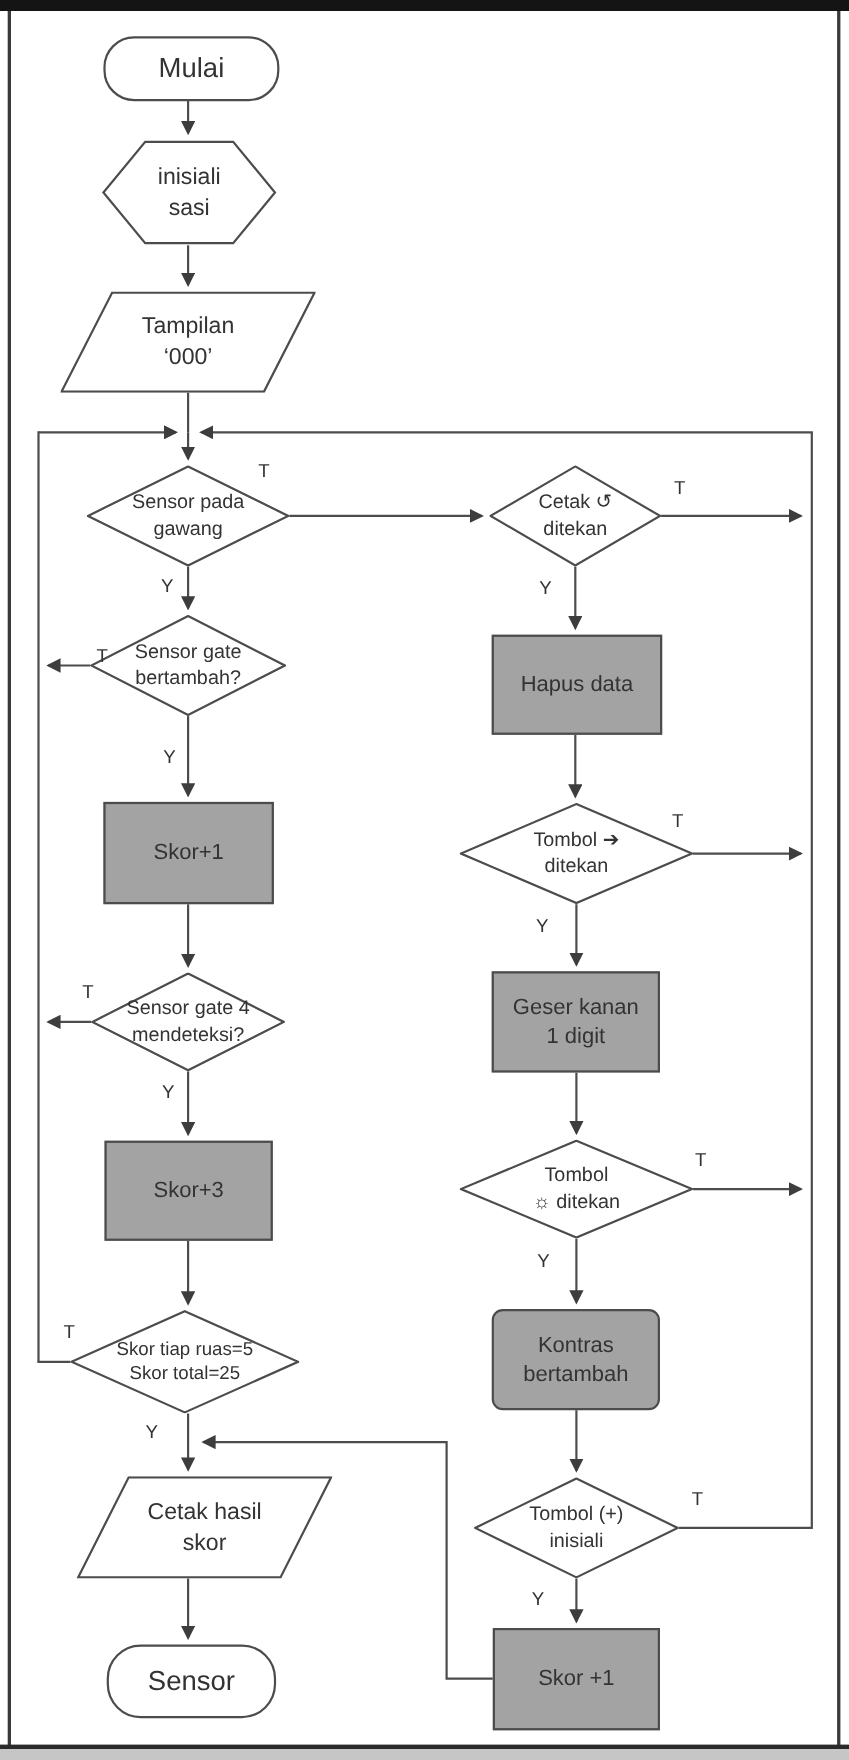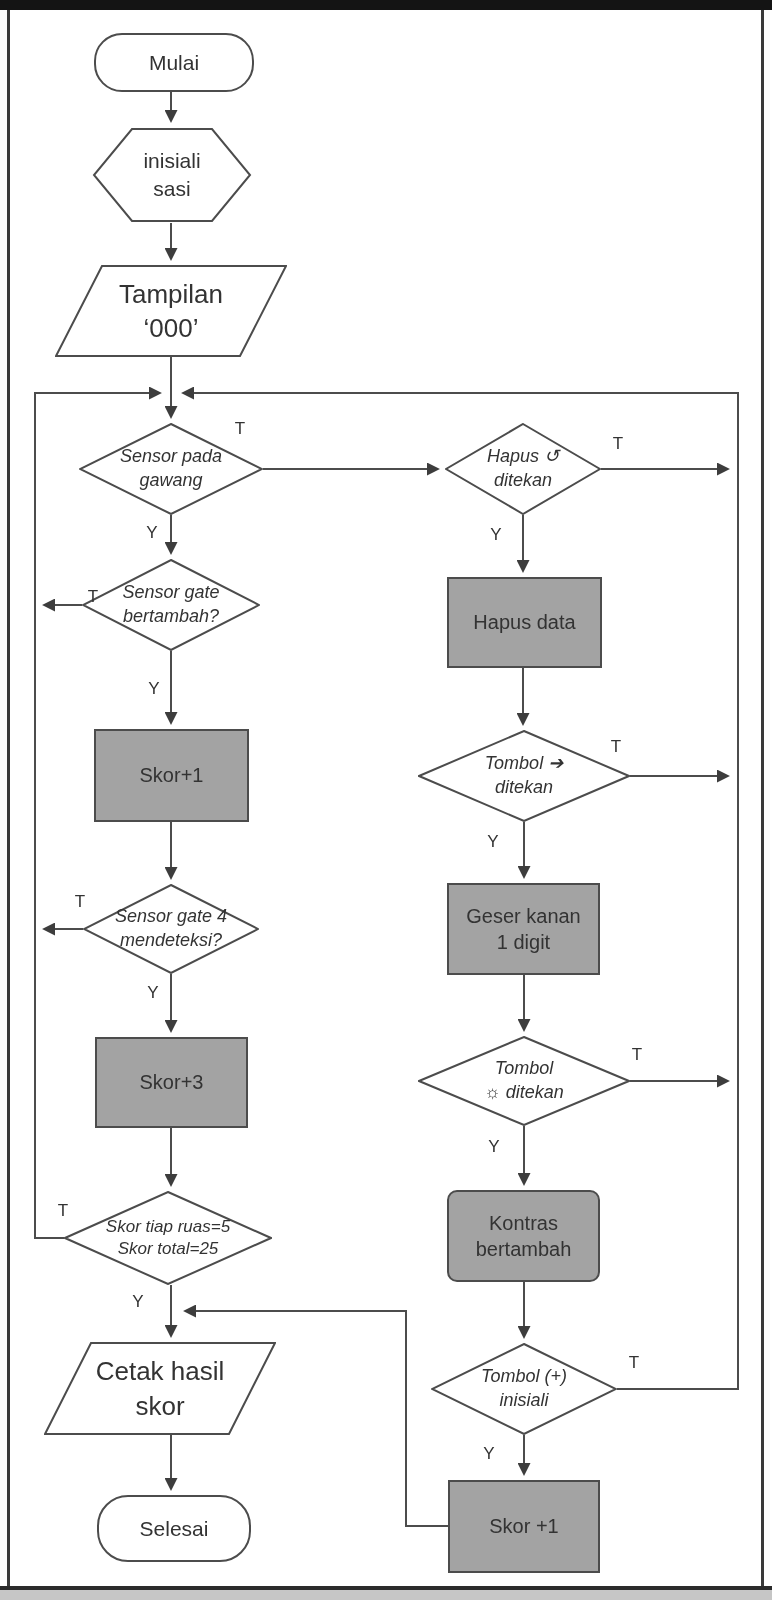--- a/index.html
+++ b/index.html
@@ -14,28 +14,28 @@
   .frame-bottom{position:absolute;left:0;top:1586px;width:772px;height:4px;background:#2b2b2b;z-index:4;}
   .frame-strip{position:absolute;left:0;top:1590px;width:772px;height:10px;background:#c6c6c6;z-index:4;}
 
   .wires{position:absolute;left:0;top:0;z-index:1;}
 
   .node{
     position:absolute;display:flex;align-items:center;justify-content:center;
     text-align:center;z-index:2;font-size:20px;line-height:1.32;color:#333333;
   }
   .box{background:#a3a3a3;border:2px solid #4c4c4c;}
-  .term{background:#ffffff;border:2px solid #4c4c4c;border-radius:28px;font-size:21px;}
+  .term{background:#ffffff;border:2px solid #4c4c4c;border-radius:28px;font-size:25px;}
   .poly{background:transparent;}
   .poly svg{position:absolute;left:0;top:0;}
   .poly .txt{position:relative;z-index:1;}
   .txt{white-space:pre-line;}
-  .io{font-size:26px;}
+  .io{font-size:21px;}
   .hex{font-size:21px;}
-  .diamond{font-size:18px;font-style:italic;}
+  .diamond{font-size:18px;}
   .diamond.small{font-size:17px;}
 
   .elabel{
     position:absolute;transform:translate(-50%,-50%);
     font-size:17px;color:#333333;z-index:2;
   }
 </style>
 </head>
 <body>
 
@@ -139,37 +139,37 @@
   </div>
 
   <div class="node poly diamond small" style="left:64px;top:1191px;width:208px;height:94px;">
     <svg width="208" height="94">
       <polygon points="104,1 207,47 104,93 1,47" fill="#ffffff" stroke="#4c4c4c" stroke-width="2"></polygon>
     </svg>
     <span class="txt">Skor tiap ruas=5
 Skor total=25</span>
   </div>
 
-  <div class="node poly io" style="left:44px;top:1342px;width:232px;height:93px;">
+  <div class="node poly io" style="left:70px;top:1342px;width:232px;height:93px;">
     <svg width="232" height="93">
       <polygon points="47,1 231,1 185,92 1,92" fill="#ffffff" stroke="#4c4c4c" stroke-width="2"></polygon>
     </svg>
     <span class="txt">Cetak hasil
 skor</span>
   </div>
 
   <div class="node term" style="left:97px;top:1495px;width:150px;height:63px;border-radius:31px;">
-    <span class="txt">Selesai</span>
+    <span class="txt">Sensor</span>
   </div>
 
   <div class="node poly diamond" style="left:445px;top:423px;width:156px;height:92px;">
     <svg width="156" height="92">
       <polygon points="78,1 155,46 78,91 1,46" fill="#ffffff" stroke="#4c4c4c" stroke-width="2"></polygon>
     </svg>
-    <span class="txt">Hapus ↺
+    <span class="txt">Cetak ↺
 ditekan</span>
   </div>
 
   <div class="node box" style="left:447px;top:577px;width:151px;height:87px;">
     <span class="txt">Hapus data</span>
   </div>
 
   <div class="node poly diamond" style="left:418px;top:730px;width:212px;height:92px;">
     <svg width="212" height="92">
       <polygon points="106,1 211,46 106,91 1,46" fill="#ffffff" stroke="#4c4c4c" stroke-width="2"></polygon>

